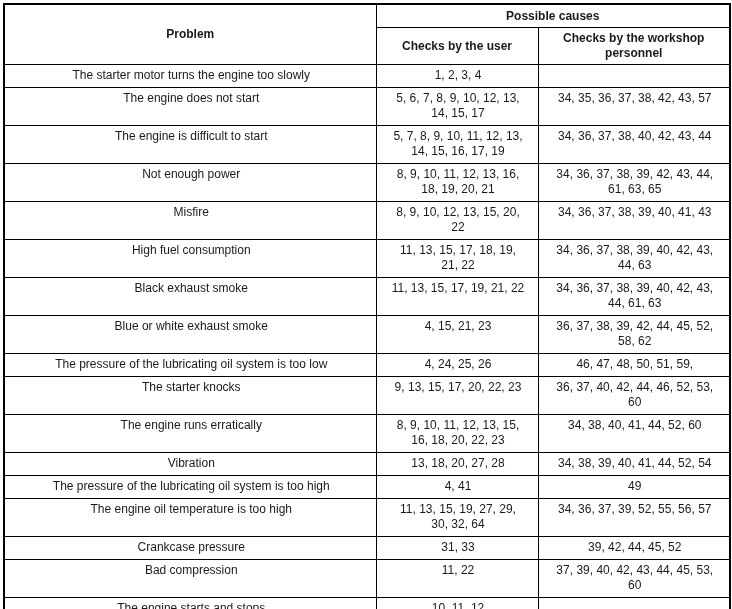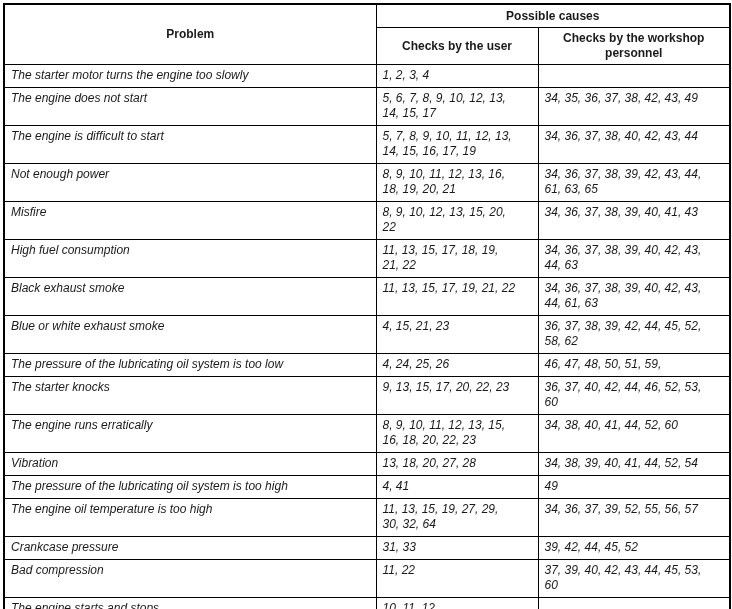--- a/index.html
+++ b/index.html
@@ -37,23 +37,22 @@
   table.tt th {
     font-weight: bold;
     text-align: center;
     vertical-align: middle;
     padding: 2px 4px;
   }
   tr.hdr-top th { height: 18px; }
   tr.hdr-sub th { height: 32px; }
   table.tt td {
     vertical-align: top;
-    text-align: left;
+    text-align: center;
     padding: 3px 4px 2px 6px;
-    font-style: italic;
   }
   td.c-problem { padding-left: 7px; }
   .pre { white-space: pre-line; }
   tr.r1 td { height: 17px; }
   tr.r2 td { height: 32px; margin-top: 20px; }
 </style>
 </head>
 <body>
 
 <div class="page">
@@ -77,21 +76,21 @@
     <tbody id="tbody">
         <tr class="r1">
           <td class="c-problem">The starter motor turns the engine too slowly</td>
           <td class="c-num pre">1, 2, 3, 4</td>
           <td class="c-num pre"></td>
         </tr>
         <tr class="r2">
           <td class="c-problem">The engine does not start</td>
           <td class="c-num pre">5, 6, 7, 8, 9, 10, 12, 13,
 14, 15, 17</td>
-          <td class="c-num pre">34, 35, 36, 37, 38, 42, 43, 49</td>
+          <td class="c-num pre">34, 35, 36, 37, 38, 42, 43, 57</td>
         </tr>
         <tr class="r2">
           <td class="c-problem">The engine is difficult to start</td>
           <td class="c-num pre">5, 7, 8, 9, 10, 11, 12, 13,
 14, 15, 16, 17, 19</td>
           <td class="c-num pre">34, 36, 37, 38, 40, 42, 43, 44</td>
         </tr>
         <tr class="r2">
           <td class="c-problem">Not enough power</td>
           <td class="c-num pre">8, 9, 10, 11, 12, 13, 16,

